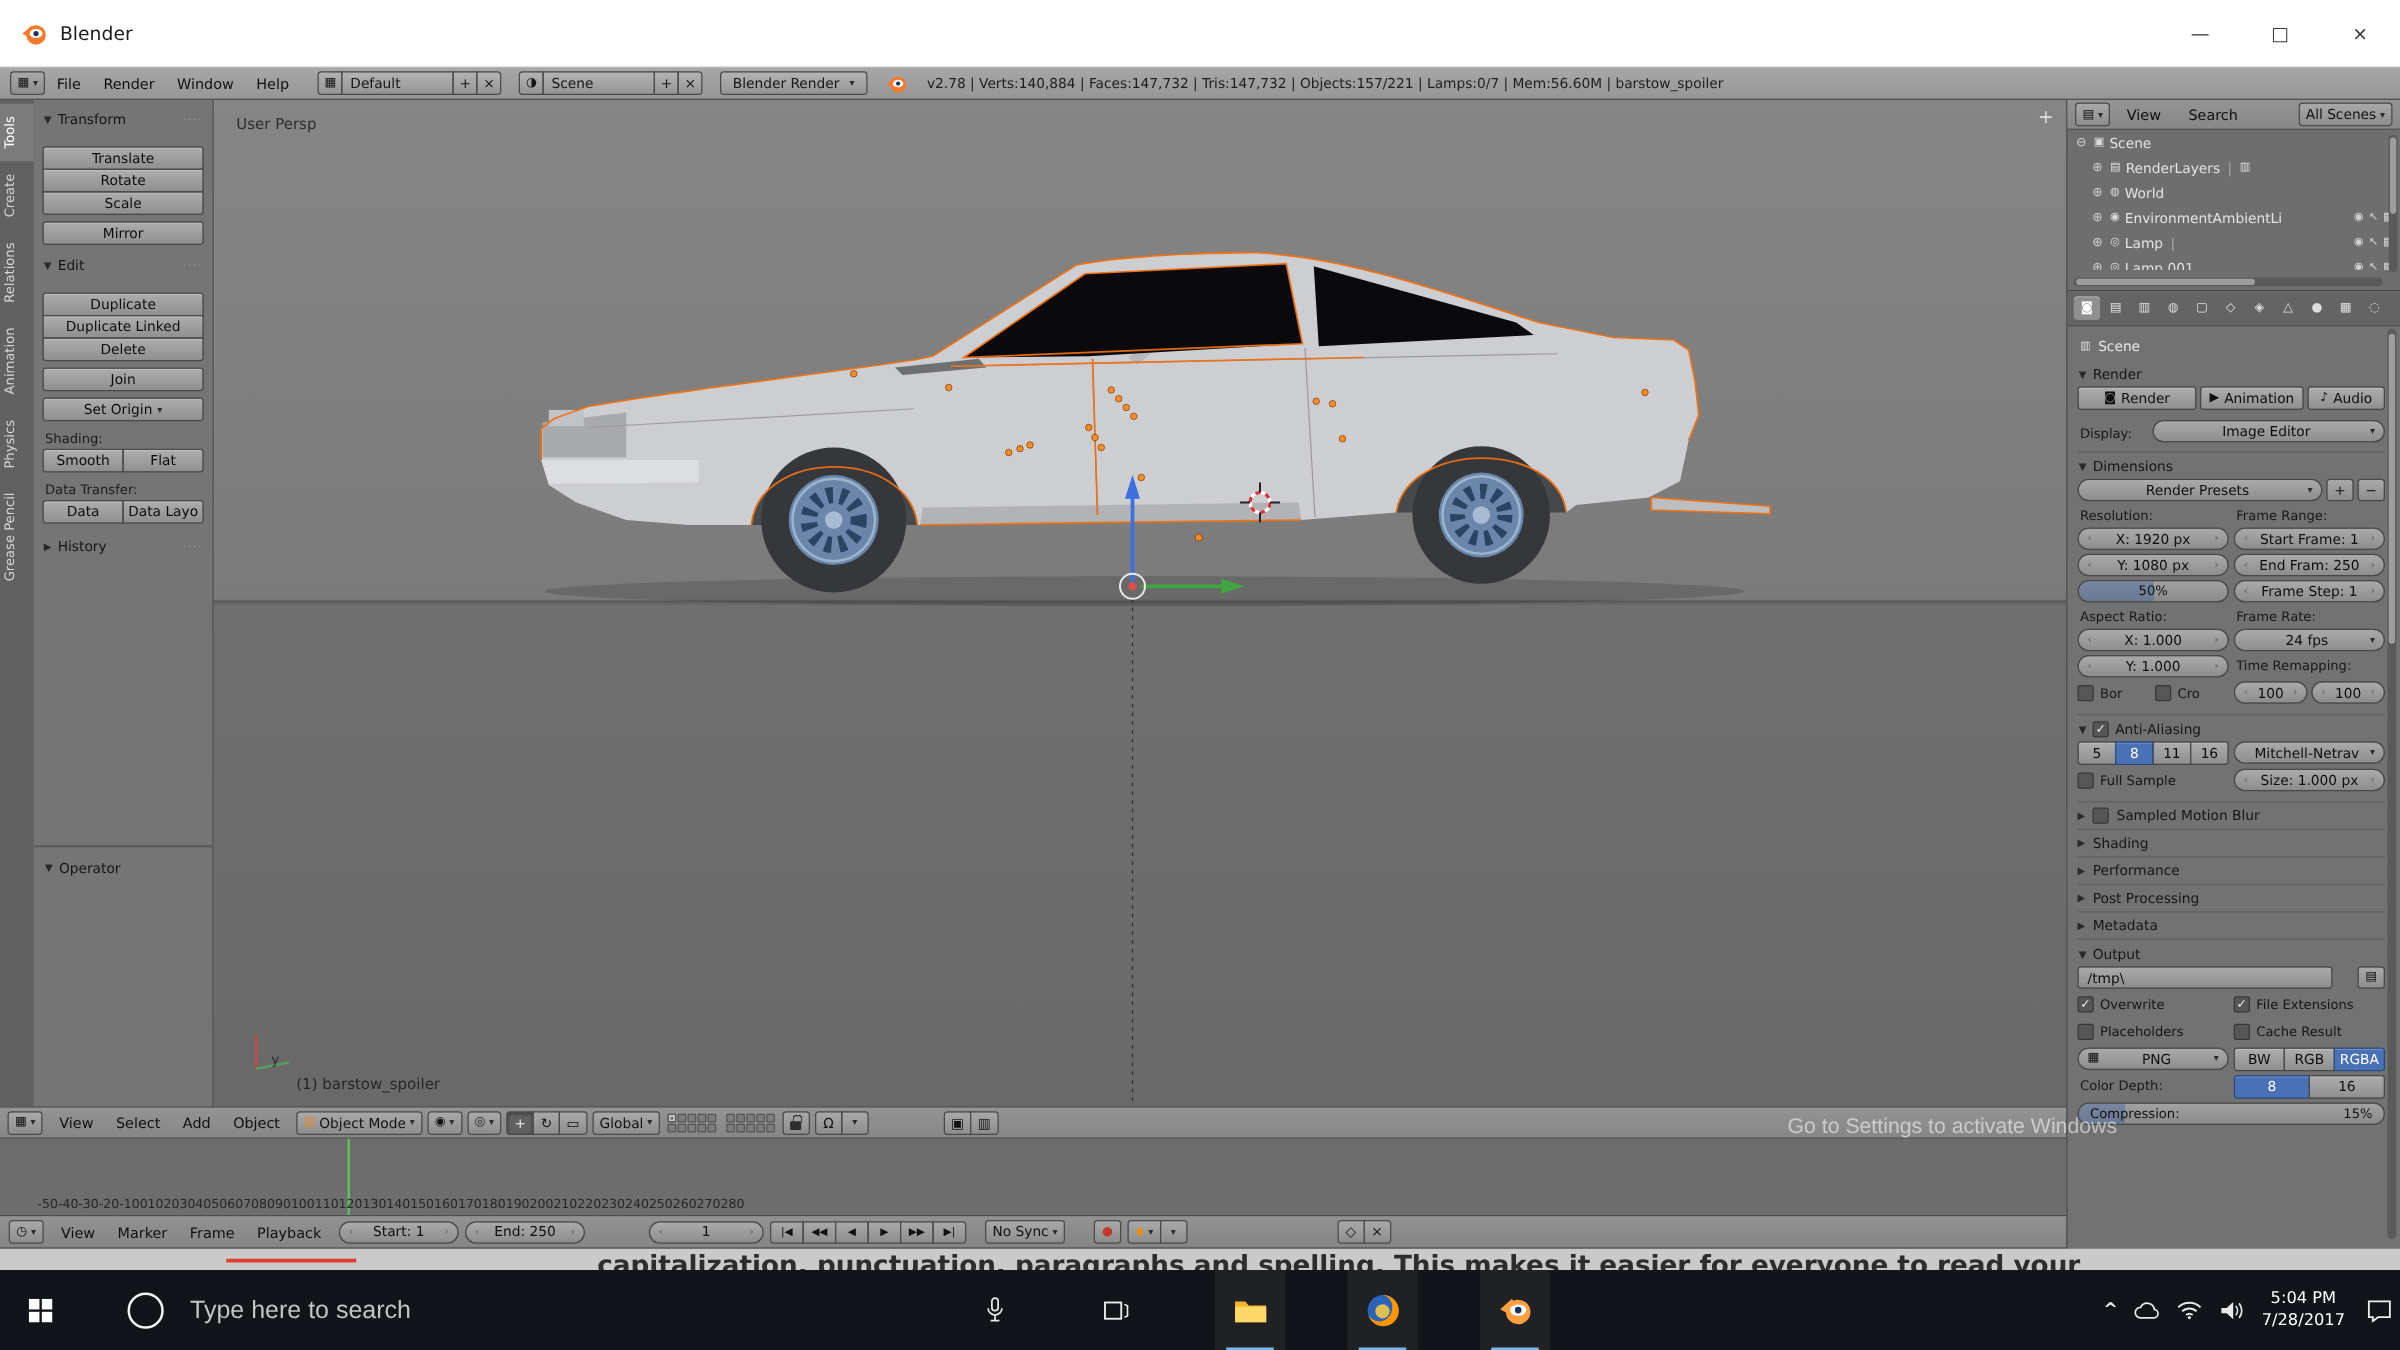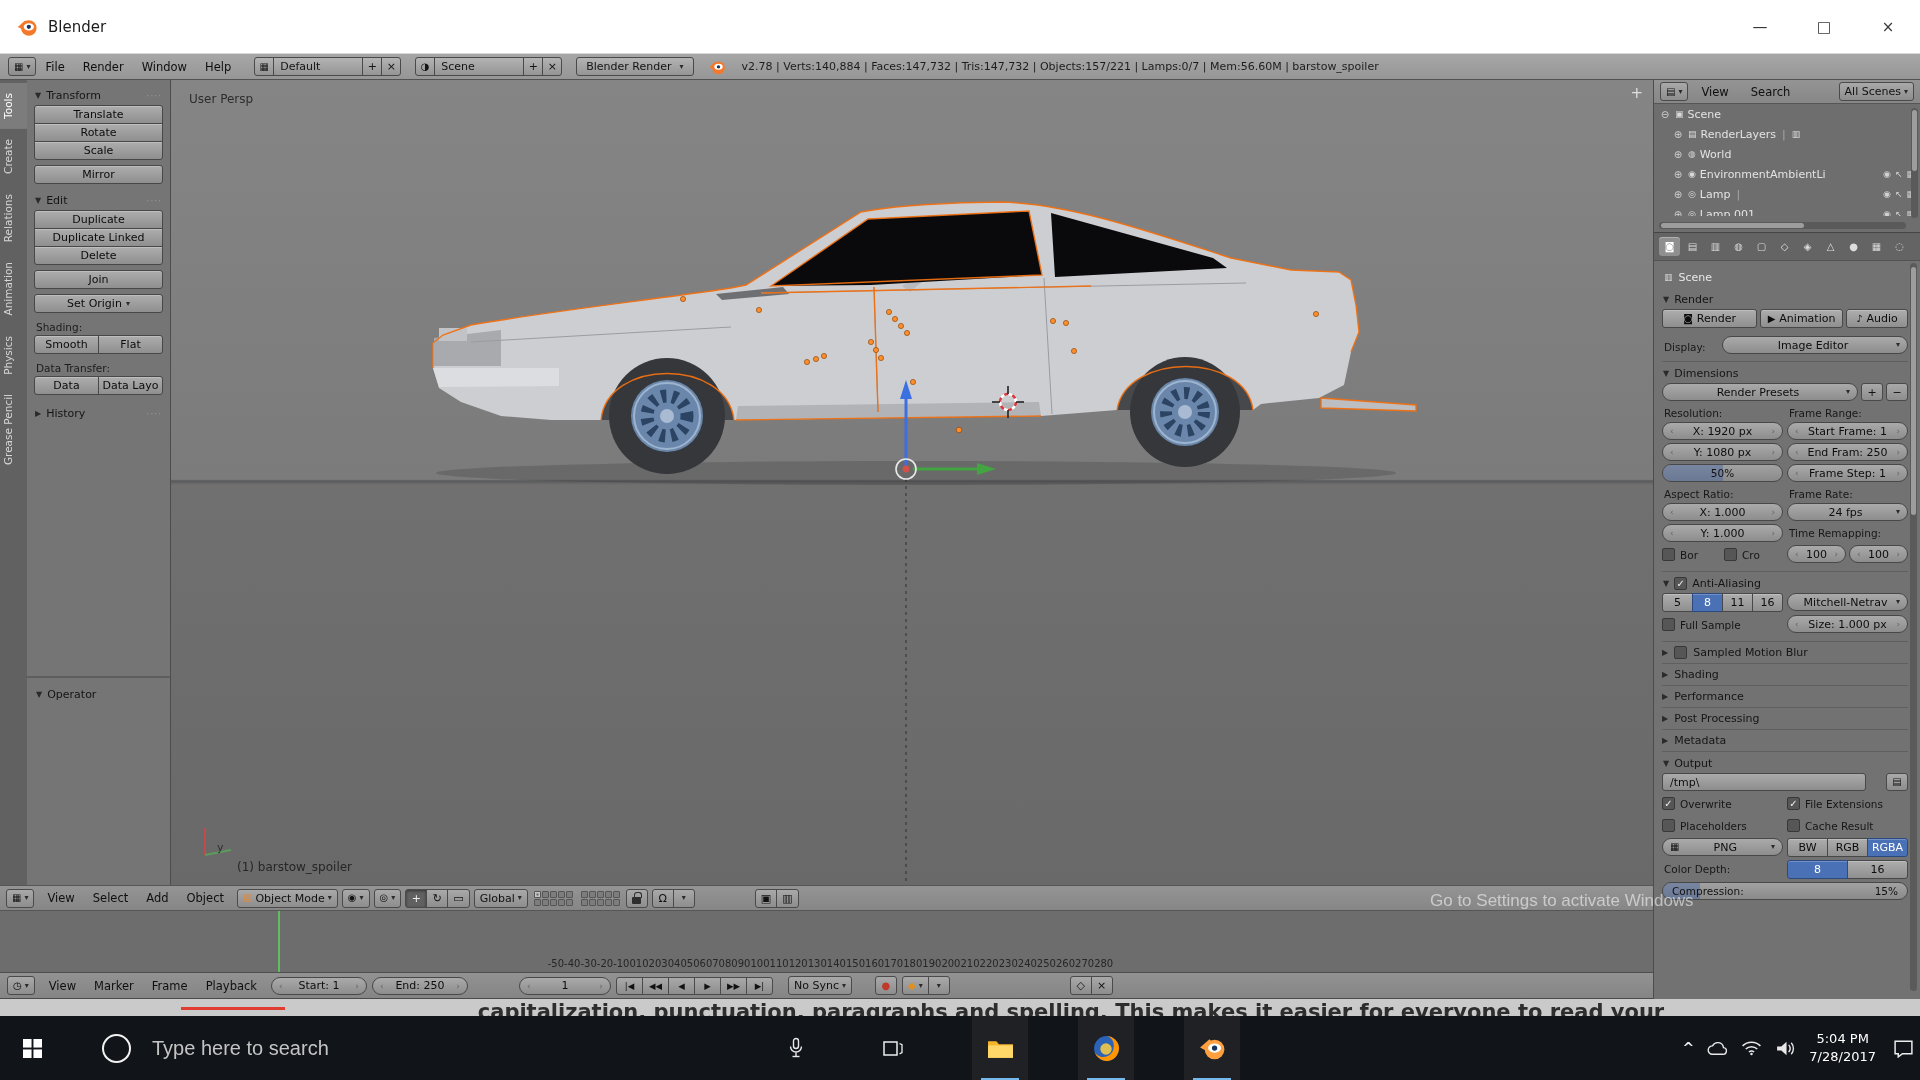--- a/index.html
+++ b/index.html
@@ -37,21 +37,21 @@
           padding:10px 2px;text-align:center;}
   .ts-tab.active{background:#7c7c7c;color:#ffffff;}
   .ts-body{flex:1;padding:5px 7px;position:relative;}
   .phead{display:flex;align-items:center;gap:5px;font-size:11px;color:#151515;padding:4px 1px 3px;}
   .phead .grip{margin-left:auto;color:#989898;font-size:9px;letter-spacing:1px;}
   .tri{font-size:8px;color:#2a2a2a;}
   .bb{background:linear-gradient(#adadad,#8f8f8f);border:1px solid #484848;border-radius:3px;height:19px;
       display:flex;align-items:center;justify-content:center;gap:4px;color:#0c0c0c;font-size:11px;
       box-shadow:inset 0 1px 0 rgba(255,255,255,.22);}
   .stack .bb{border-radius:0;margin-top:-1px;}
-  .stack .bb:first-child{border-radius:3px 3px 0 0;margin-top:0;}
+  .stack .bb:first-child{border-radius:3px 3px 0 0;margin-top:12px;}
   .stack .bb:last-child{border-radius:0 0 3px 3px;}
   .mt{margin-top:5px;}
   .small-label{font-size:10.5px;color:#1c1c1c;margin:8px 0 2px 2px;}
   .hrow{display:flex;}
   .hrow .bb{flex:1;border-radius:0;}
   .hrow .bb:first-child{border-radius:3px 0 0 3px;}
   .hrow .bb:last-child{border-radius:0 3px 3px 0;margin-left:-1px;}
   .operator{position:absolute;left:0;right:0;top:596px;border-top:2px solid #5e5e5e;padding:6px 8px;}
   
   .viewport{left:171px;top:80px;width:1482px;height:805px;overflow:hidden;
@@ -73,21 +73,21 @@
        border-top:1px solid #565656;border-bottom:1px solid #565656;display:flex;align-items:center;gap:4px;padding:0 6px;}
   .layers{display:grid;grid-template-columns:repeat(5,7px);grid-auto-rows:7px;gap:1px;margin:0 2px;}
   .layer{background:#7d7d7d;border:1px solid #555555;border-radius:1px;}
   .layer.cur{background:#646464;box-shadow:inset 0 0 0 1.5px #c4c4c4;}
   .padlock{position:relative;width:9px;height:7px;background:#2e2e2e;border-radius:1px;margin-top:4px;}
   .padlock::before{content:"";position:absolute;left:1.5px;top:-5px;width:6px;height:5px;border:1.5px solid #2e2e2e;
                    border-bottom:none;border-radius:3px 3px 0 0;}
   .orange{color:#e08a3c;}
   
   .ruler{left:0;top:911px;width:1653px;height:62px;background:#6d6d6d;border-bottom:1px solid #4e4e4e;}
-  .ticks{position:absolute;left:30px;right:22px;bottom:3px;display:flex;justify-content:center;}
+  .ticks{position:absolute;left:30px;right:22px;bottom:3px;display:flex;justify-content:flex-start;}
   .tick{font-size:10px;color:#262626;}
   .playhead{position:absolute;left:278px;top:0;bottom:0;width:2px;background:#5fbf5f;}
   .tlh{left:0;top:973px;width:1653px;height:26px;background:linear-gradient(#929292,#858585);
        border-bottom:1px solid #4a4a4a;display:flex;align-items:center;gap:5px;padding:0 7px;}
   .nf{display:flex;align-items:center;height:18px;padding:0 7px;border-radius:9px;font-size:11px;color:#0d0d0d;
       background:linear-gradient(#aaaaaa,#8d8d8d);border:1px solid #484848;}
   .nf .arr{color:rgba(0,0,0,.38);font-size:9px;}
   .nf .mid{flex:1;text-align:center;white-space:nowrap;padding:0 4px;}
   .tbtn{min-width:27px;height:18px;font-size:8.5px;padding:0 3px;}
   .rec{color:#c0392b;font-size:10px;}

